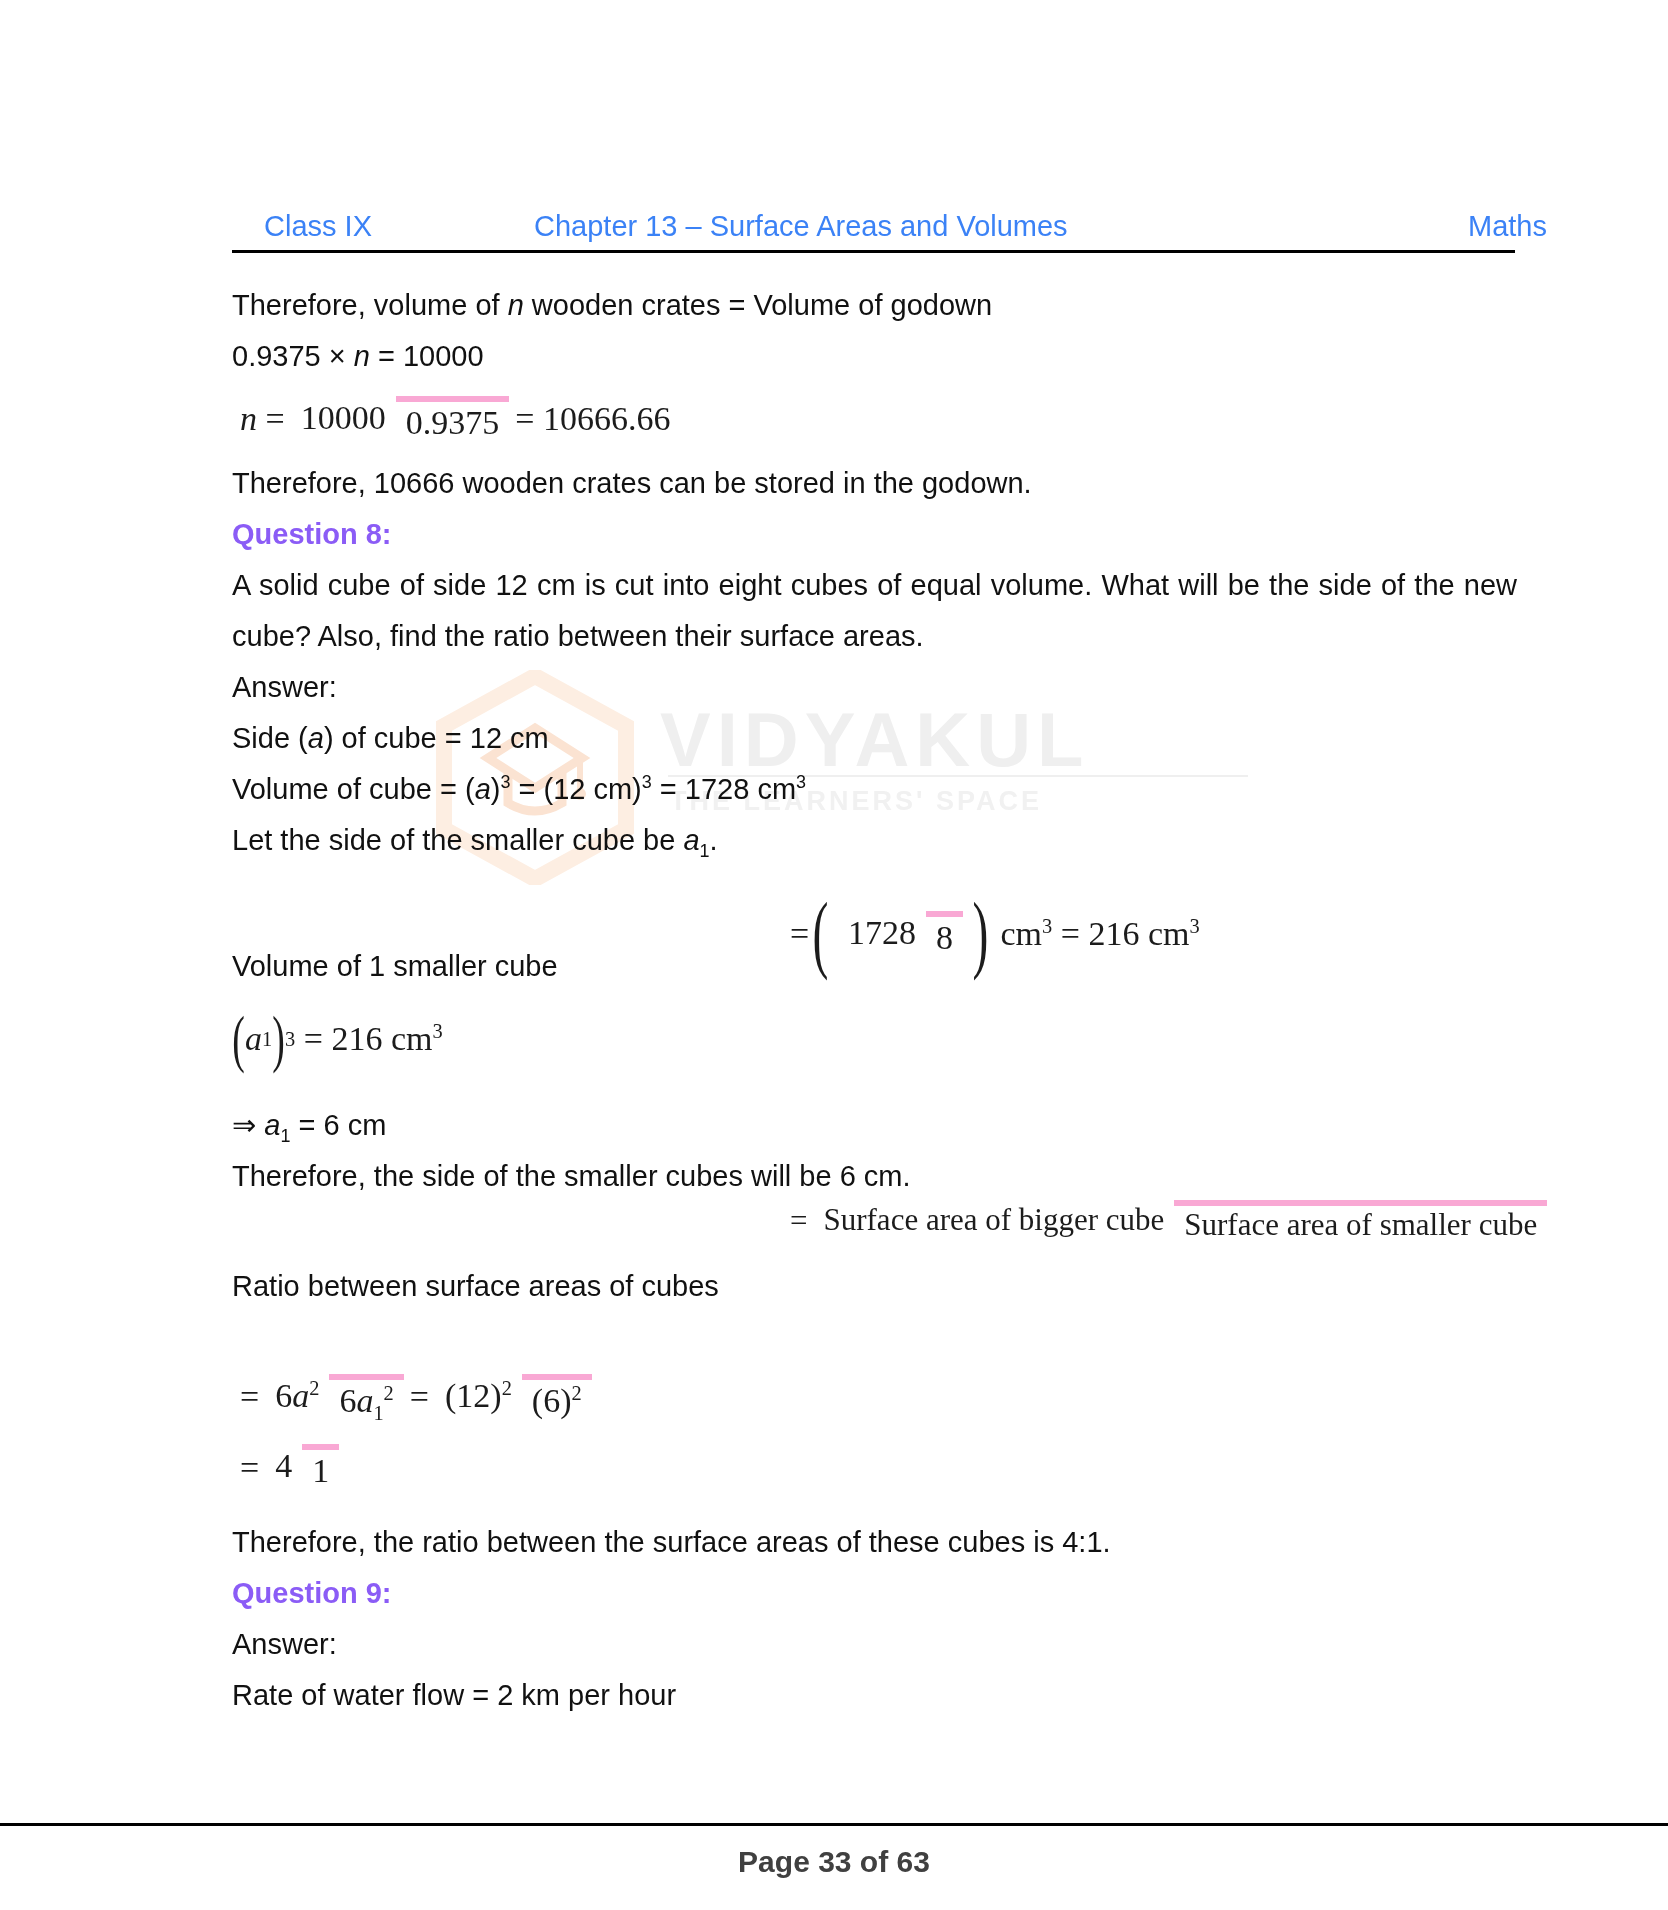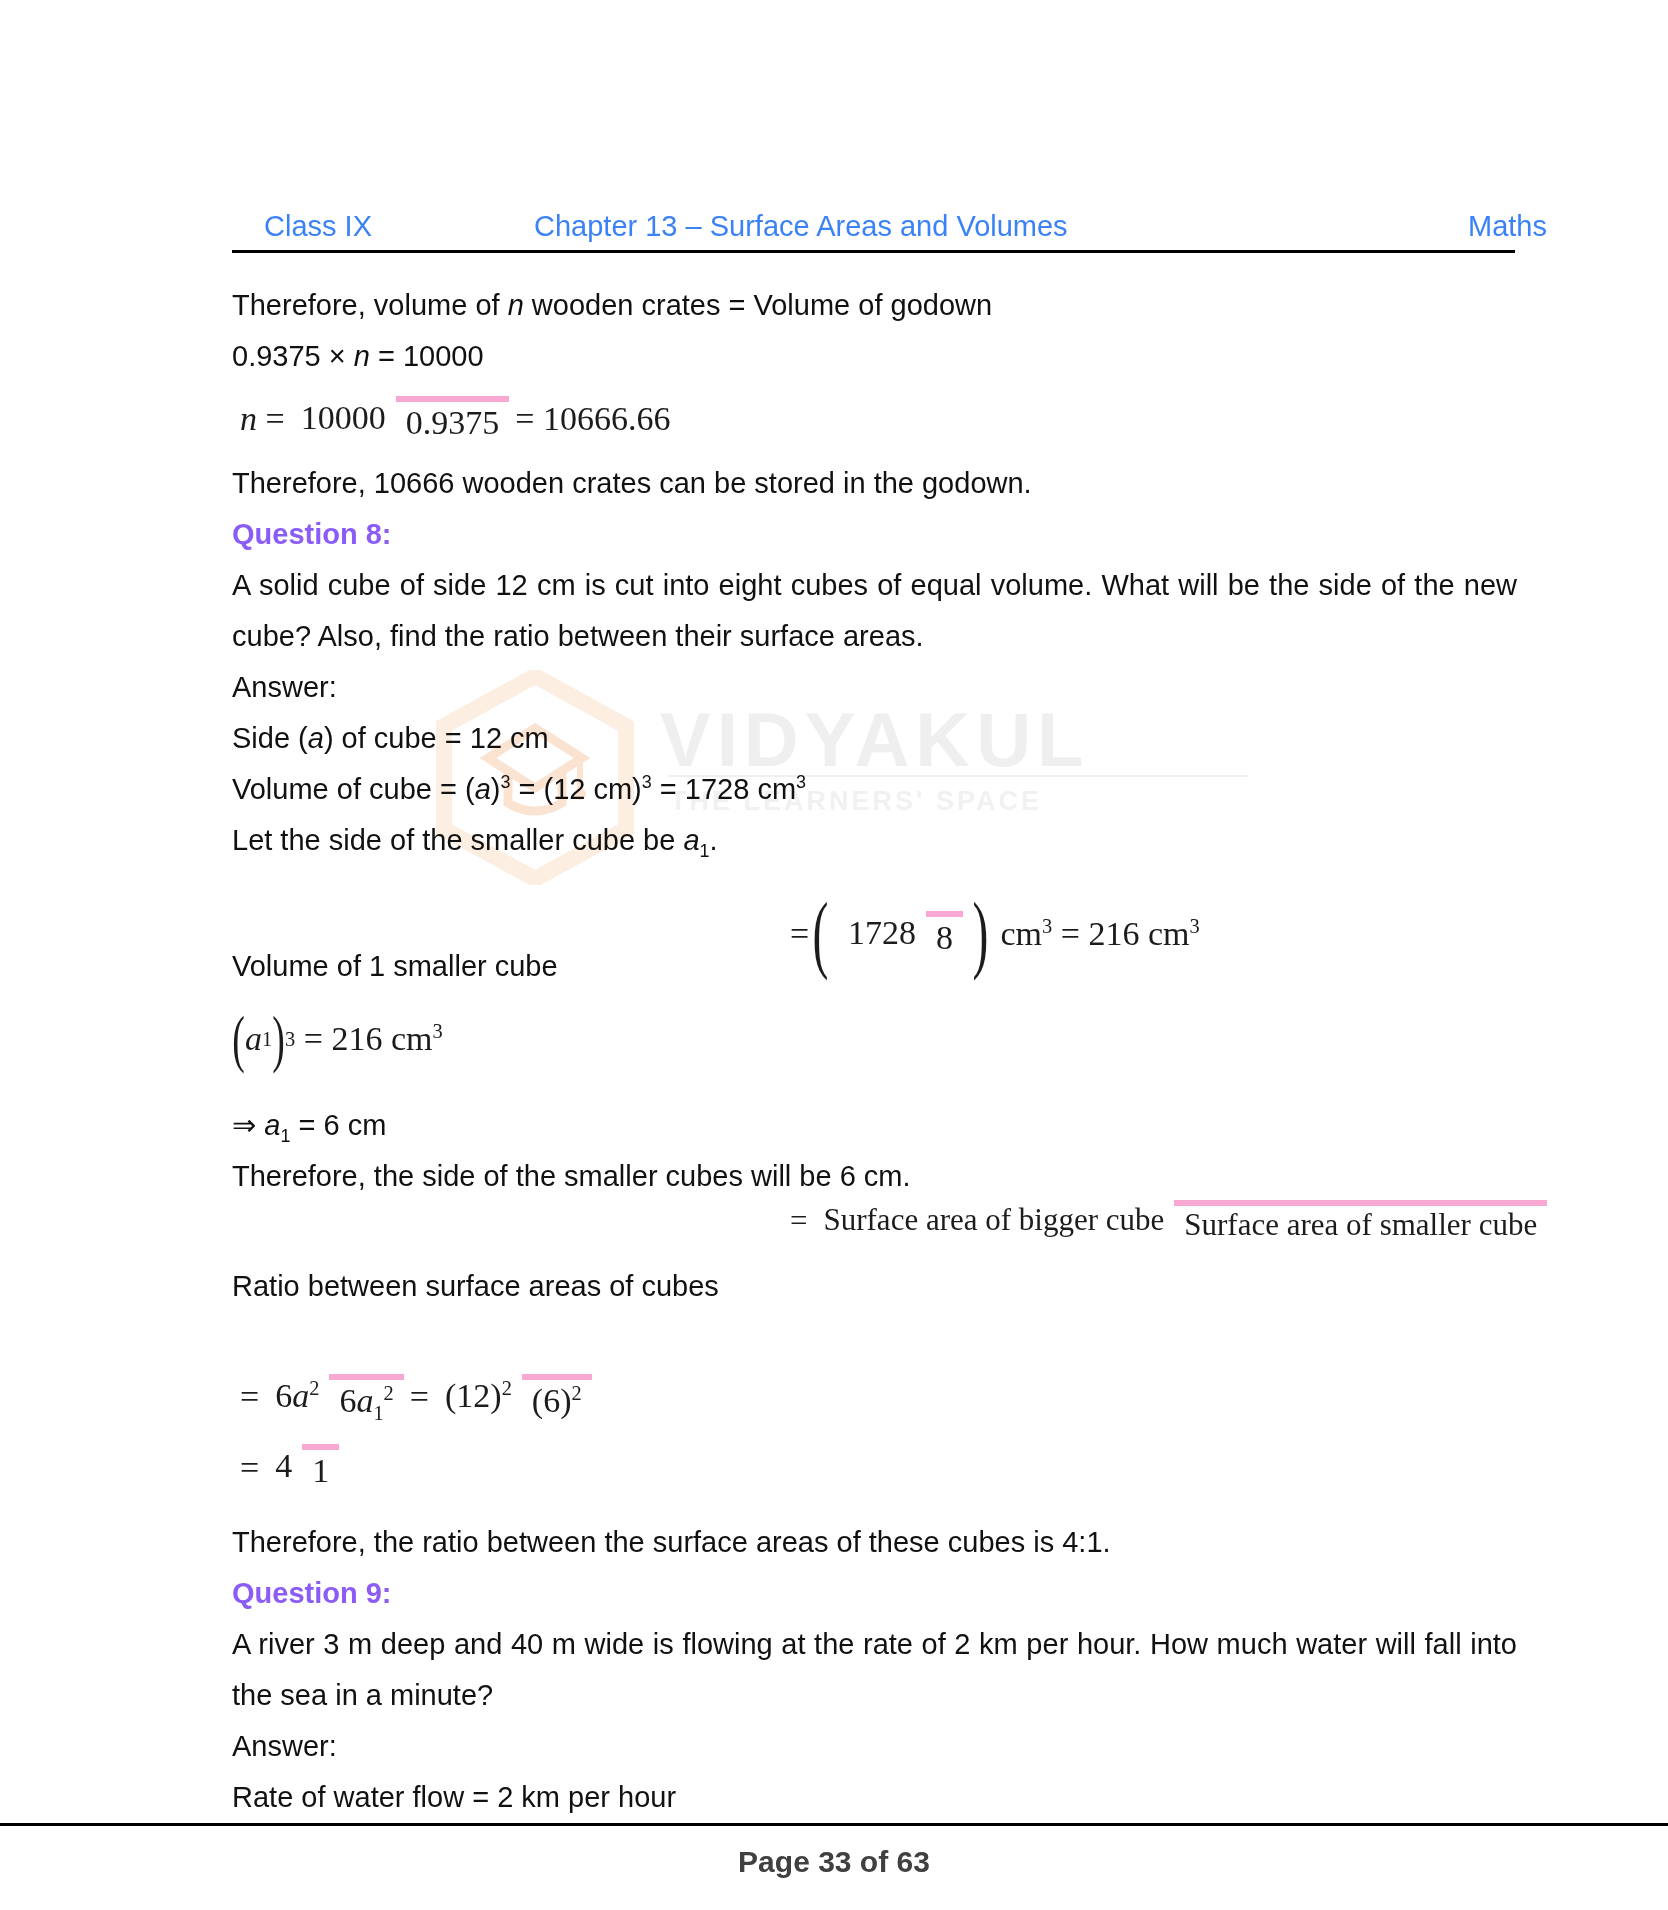--- a/index.html
+++ b/index.html
@@ -309,21 +309,20 @@
         <span class="den">1</span>
       </span>
     </div>
 
     <div style="height:26px"></div>
 
     <p class="p">Therefore, the ratio between the surface areas of these cubes is 4:1.</p>
 
     <p class="qhead">Question 9:</p>
 
-    <p class="p justify" style="width:1285px">A river 3 m deep and 40 m wide is flowing at the rate of 2 km per hour. How much water will fall into the sea in a minute?</p>
 
     <p class="p">Answer:</p>
 
     <p class="p">Rate of water flow = 2 km per hour</p>
 
   </div>
 
   <div class="mblock math" style="left:790px; top:900px;">
     <span>=</span>
     <span class="paren">(</span>

